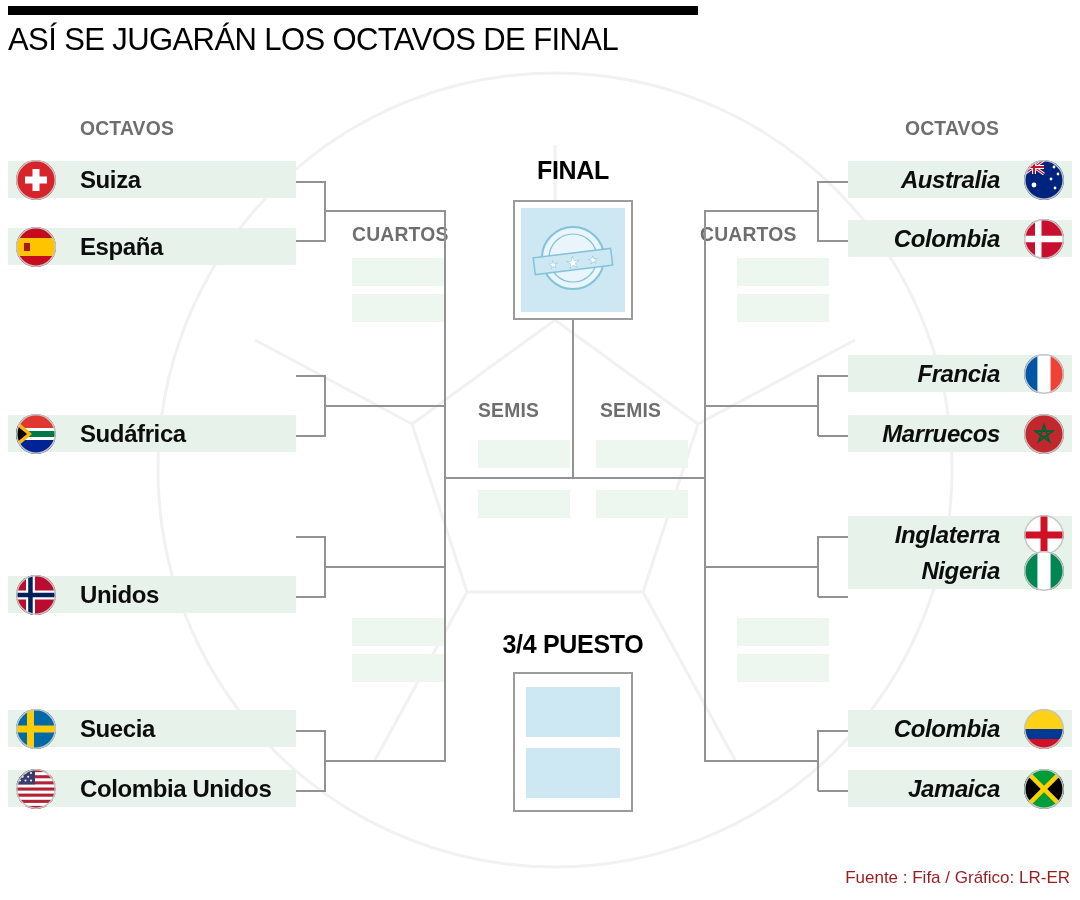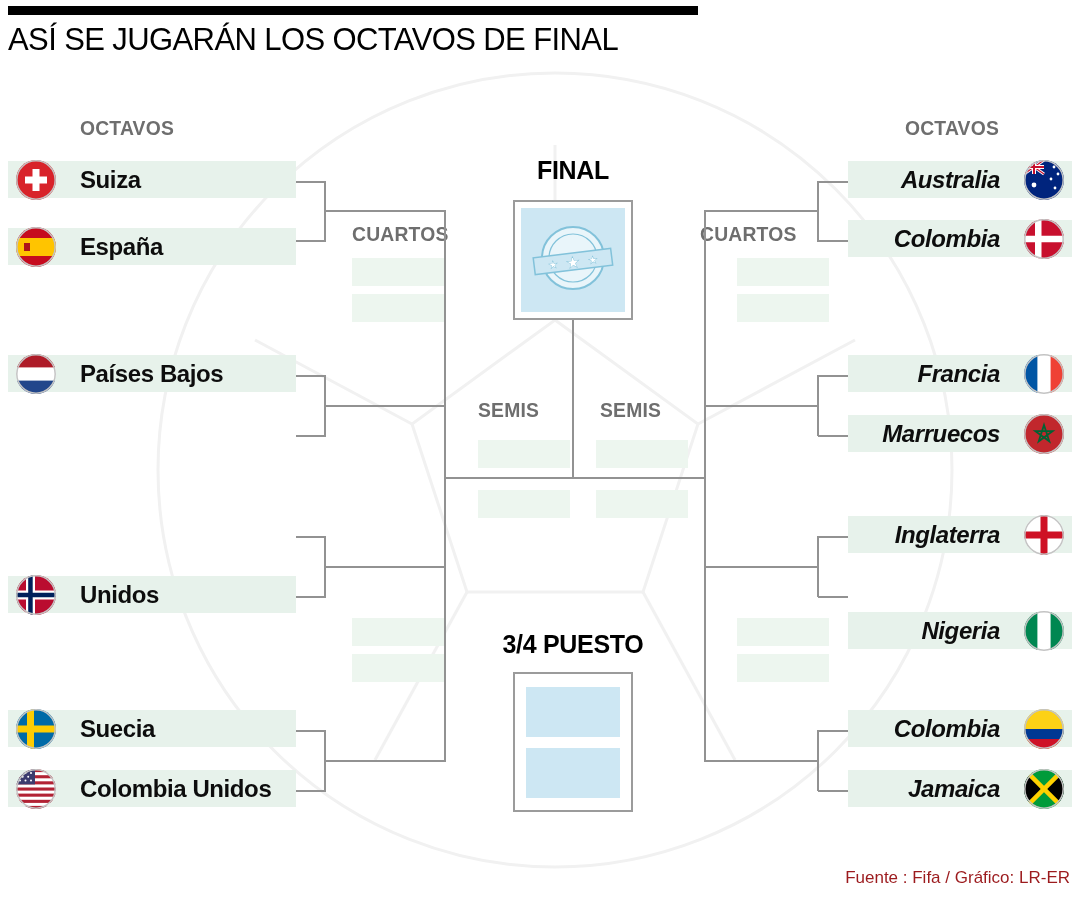--- a/index.html
+++ b/index.html
@@ -165,32 +165,36 @@
           <g clip-path="url(#fc)">
             <rect width="40" height="40" fill="#c60b1e"></rect>
             <rect y="11" width="40" height="18" fill="#ffc400"></rect>
             <rect x="8" y="16" width="6" height="8" fill="#ad1519"></rect>
           </g>
           <circle cx="20" cy="20" r="19.2" fill="none" stroke="#c4c4c4" stroke-width="1.5"></circle>
         </svg>
       </span>
     <span class="team-name">España</span>
   </div>
-  <div class="team-row left" style="top:355px">
-    <span class="flag">
-        <svg viewBox="0 0 40 40">
-          <g clip-path="url(#fc)">
-            <rect width="40" height="40" fill="#fff"></rect>
-            <rect width="40" height="13.4" fill="#ae1c28"></rect>
-            <rect y="26.6" width="40" height="13.4" fill="#21468b"></rect>
-          </g>
-          <circle cx="20" cy="20" r="19.2" fill="none" stroke="#c4c4c4" stroke-width="1.5"></circle>
-        </svg>
-      </span>
-    <span class="team-name">Países Bajos</span>
+  <div class="team-row left" style="top:415px">
+    <span class="flag">
+        <svg viewBox="0 0 40 40">
+          <g clip-path="url(#fc)">
+            <rect width="40" height="40" fill="#fff"></rect>
+            <rect width="40" height="16" fill="#de3831"></rect>
+            <rect y="24" width="40" height="16" fill="#002395"></rect>
+            <rect y="14" width="40" height="12" fill="#fff"></rect>
+            <rect y="17" width="40" height="6" fill="#007749"></rect>
+            <polygon points="0,6 16,20 0,34" fill="#ffb611"></polygon>
+            <polygon points="0,11 11,20 0,29" fill="#000"></polygon>
+          </g>
+          <circle cx="20" cy="20" r="19.2" fill="none" stroke="#c4c4c4" stroke-width="1.5"></circle>
+        </svg>
+      </span>
+    <span class="team-name">Sudáfrica</span>
   </div>
   <div class="team-row left" style="top:576px">
     <span class="flag">
         <svg viewBox="0 0 40 40">
           <g clip-path="url(#fc)">
             <rect width="40" height="40" fill="#ba0c2f"></rect>
             <rect x="10" width="9" height="40" fill="#fff"></rect>
             <rect y="15.5" width="40" height="9" fill="#fff"></rect>
             <rect x="12.2" width="4.5" height="40" fill="#00205b"></rect>
             <rect y="17.75" width="40" height="4.5" fill="#00205b"></rect>
@@ -319,21 +323,21 @@
     <span class="flag">
         <svg viewBox="0 0 40 40">
           <g clip-path="url(#fc)">
             <rect width="40" height="40" fill="#c1272d"></rect>
             <path d="M20,11 L25.3,27.3 L11.4,17.2 L28.6,17.2 L14.7,27.3 Z" fill="none" stroke="#006233" stroke-width="1.8"></path>
           </g>
           <circle cx="20" cy="20" r="19.2" fill="none" stroke="#c4c4c4" stroke-width="1.5"></circle>
         </svg>
       </span>
   </div>
-  <div class="team-row right" style="top:612px">
+  <div class="team-row right" style="top:552px">
     <span class="team-name">Nigeria</span>
     <span class="flag">
         <svg viewBox="0 0 40 40">
           <g clip-path="url(#fc)">
             <rect width="40" height="40" fill="#fff"></rect>
             <rect width="13.4" height="40" fill="#008751"></rect>
             <rect x="26.6" width="13.4" height="40" fill="#008751"></rect>
           </g>
           <circle cx="20" cy="20" r="19.2" fill="none" stroke="#c4c4c4" stroke-width="1.5"></circle>
         </svg>

